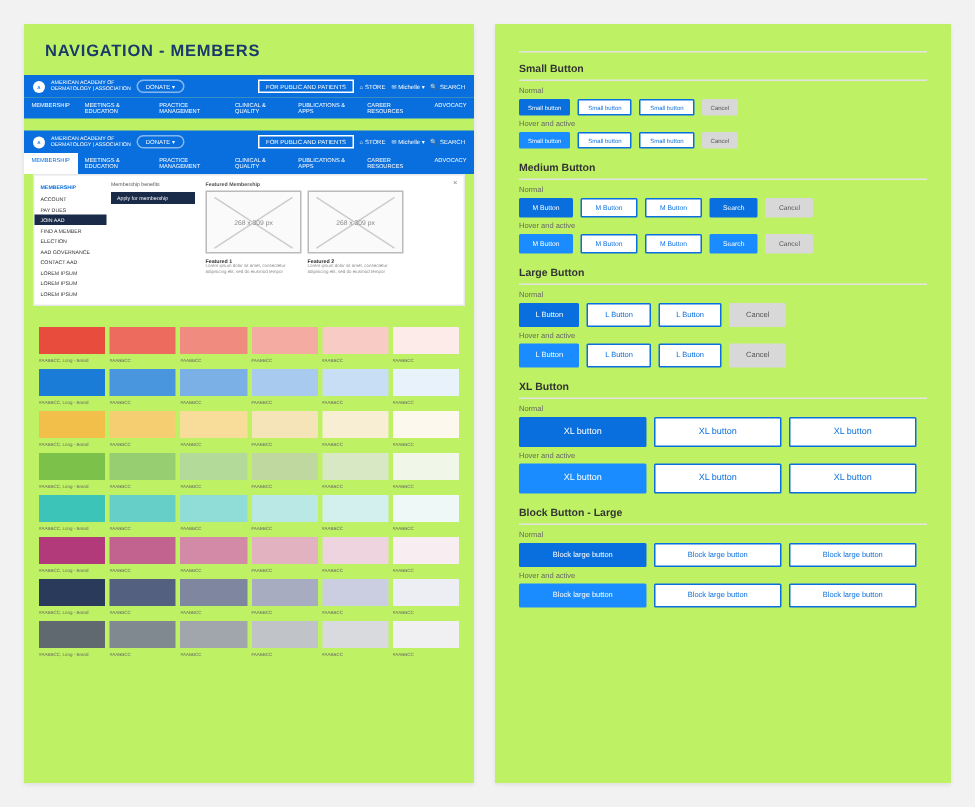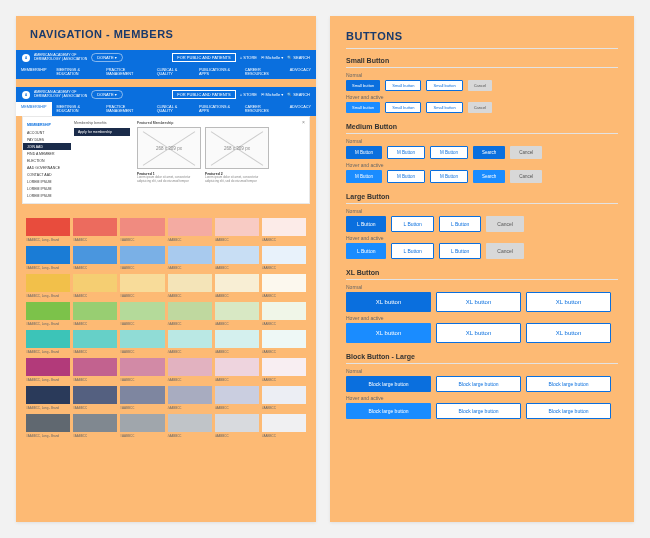--- a/index.html
+++ b/index.html
@@ -1,17 +1,17 @@
 <!DOCTYPE html>
 <html><head>
 <meta charset="utf-8">
 <style>
 *{box-sizing:border-box;margin:0;padding:0;font-family:Arial,Helvetica,sans-serif}
 body{background:#f2f2f2;width:650px;height:538px;overflow:hidden;padding:16px;display:flex;gap:14px}
-.panel{background:#fdba74;box-shadow:0 1px 3px rgba(0,0,0,.08)}
+.panel{background:#bef264;box-shadow:0 1px 3px rgba(0,0,0,.08)}
 .left{width:300px;height:506px;overflow:hidden}
 .right{width:304px;height:506px;overflow:hidden;padding:14px 16px}
 .title{font-size:11px;font-weight:600;color:#1a3a6b;letter-spacing:.5px;padding:12px 14px 10px}
 hr.sep{border:none;border-top:1px solid #e3e3e3;margin:4px 0 8px}
 
 
 .navbar{background:#0a6fde;color:#fff;display:flex;align-items:center;padding:3px 6px;font-size:4px;gap:4px}
 .navbar .logo{background:#fff;color:#0a6fde;width:8px;height:8px;border-radius:50%;display:flex;align-items:center;justify-content:center;font-size:3px;font-weight:bold}
 .navbar .brand{font-size:3.5px;line-height:1.1}
 .navbar .pill{border:1px solid rgba(255,255,255,.5);border-radius:6px;padding:1px 5px}
@@ -298,21 +298,20 @@
       <div class="sw" style="background: rgb(216, 218, 222); margin-bottom: 8px;">
         <div class="lbl">#AABBCC</div>
       </div>
       <div class="sw" style="background: rgb(240, 240, 242); margin-bottom: 8px;">
         <div class="lbl">#AABBCC</div>
       </div>
     </div>
 </div>
 
 <div class="panel right">
-  <div class="title2">BUTTONS</div>
   <hr class="sep">
   <div id="btn-sections">
       <div class="sect">
         <div class="name">Small Button</div>
         <div class="state">Normal</div>
         <div class="btnrow">
           <div class="b sm fill">Small button</div>
           <div class="b sm out">Small button</div>
           <div class="b sm out">Small button</div>
           <div class="b sm grey">Cancel</div>

